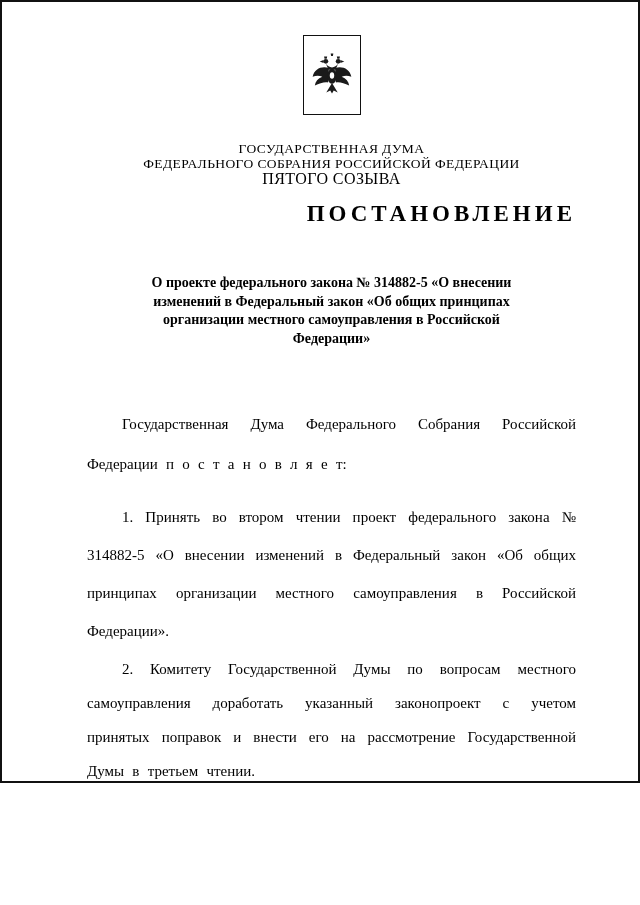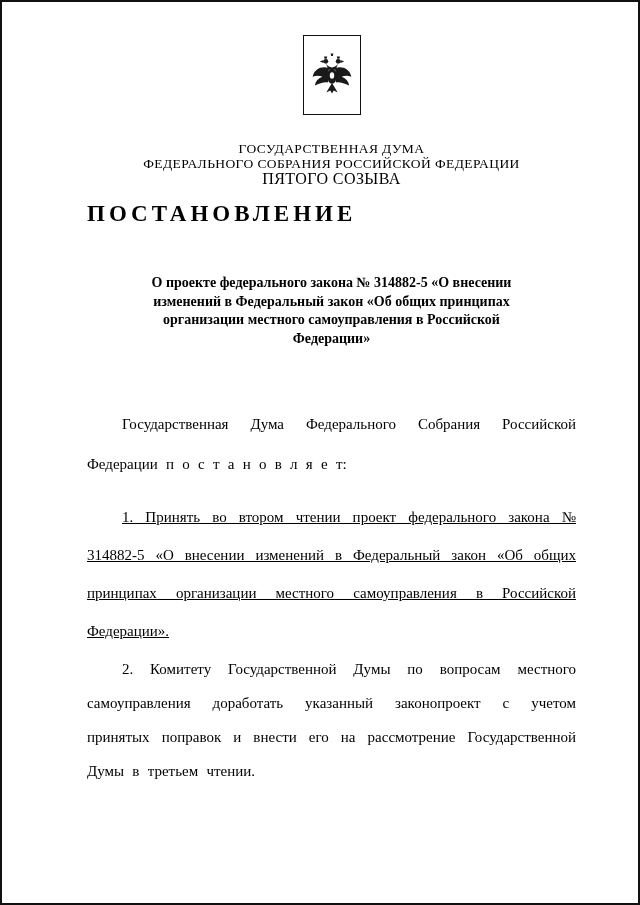--- a/index.html
+++ b/index.html
@@ -4,21 +4,21 @@
 <style>
   * { margin: 0; padding: 0; box-sizing: border-box; }
   html, body { background: #ffffff; }
   body {
     width: 640px; height: 905px;
     font-family: "Liberation Serif", serif;
     color: #000;
   }
   .page {
     position: relative;
-    width: 640px; height: 905px;
+    width: 640px; height: 783px;
     border: 2px solid #111;
     background: #fff;
     padding: 33px 62px 16px 85px;
     overflow: hidden;
   }
   
   .emblem-frame {
     width: 58px; height: 80px;
     margin: 0 auto;
     border: 1.5px solid #111;
@@ -30,21 +30,21 @@
     font-size: 13.5px; line-height: 15px;
     letter-spacing: 0.4px;
   }
   .header-line3 {
     font-size: 16px; line-height: 15px;
     letter-spacing: 0.4px;
   }
   
   .doc-title {
     margin-top: 14px;
-    text-align: left;
+    text-align: right;
     font-size: 23px; line-height: 28px;
     font-weight: bold;
     letter-spacing: 4px;
   }
   .doc-issuer {
     text-align: center;
     font-size: 18px; line-height: 24px;
     font-weight: bold;
     letter-spacing: 2.5px;
     word-spacing: 10px;
@@ -59,21 +59,21 @@
   }
   
   .para {
     font-size: 15px;
     text-align: justify;
     text-align-last: left;
     text-indent: 35px;
     word-spacing: 0.3em;
   }
   .para.intro { margin-top: 56px; line-height: 40px; }
-  .para.item1 { margin-top: 14px; line-height: 38px; text-decoration: underline; }
+  .para.item1 { margin-top: 14px; line-height: 38px; }
   .para.item2 { margin-top: 2px;  line-height: 34px; }
   .verb {
     display: inline-block;
     font-weight: normal;
     white-space: pre;
     text-indent: 0;
   }
 </style>
 </head>
 <body>

